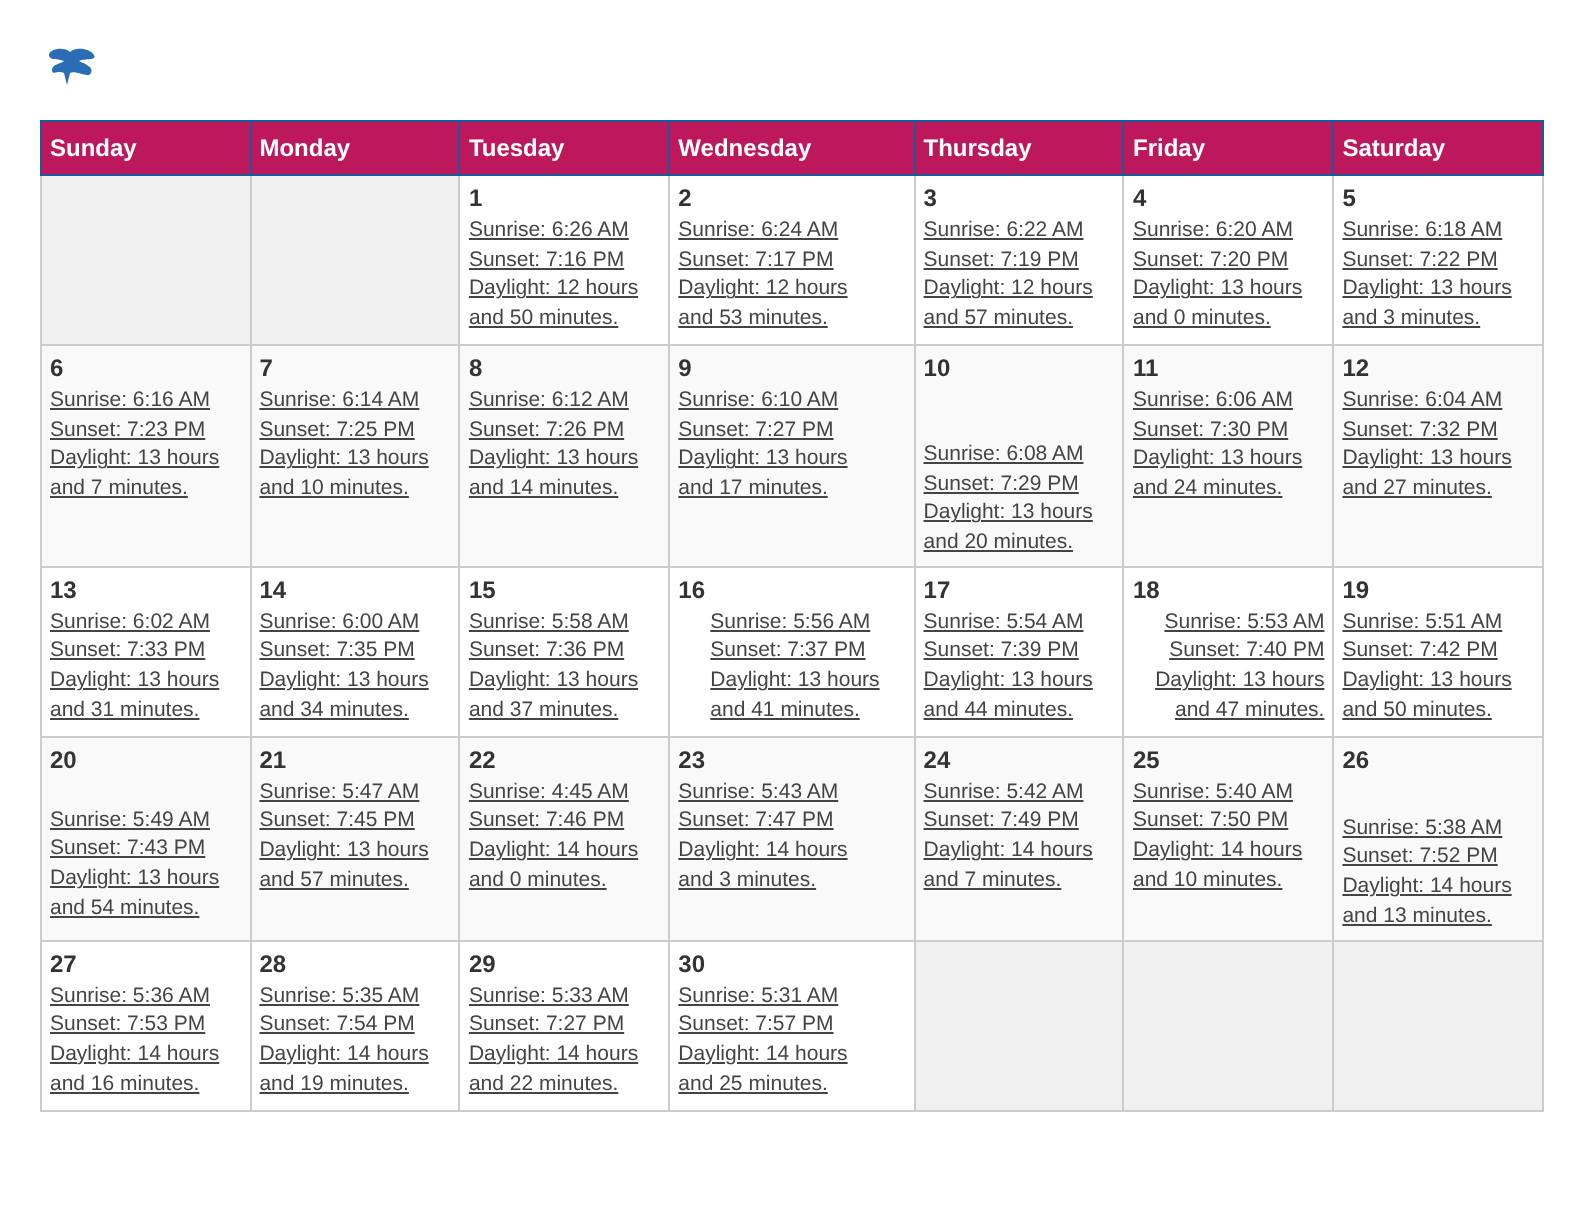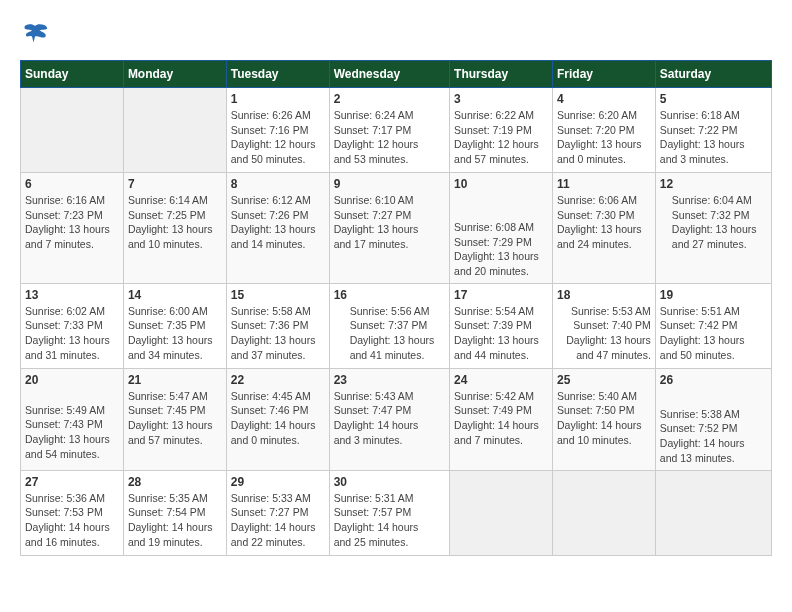--- a/index.html
+++ b/index.html
@@ -51,21 +51,21 @@
     .location {
       font-size: 15px;
       color: #555;
     }
     table {
       width: 100%;
       border-collapse: collapse;
       font-size: 11px;
     }
     thead tr th {
-      background-color: #14532d;
+      background-color: #be185d;
       color: #fff;
       padding: 6px 4px;
       text-align: left;
       font-size: 12px;
       font-weight: bold;
       border: 1px solid #1a5a9a;
     }
     tbody tr td {
       border: 1px solid #ccc;
       padding: 4px 4px;
@@ -81,20 +81,21 @@
       font-weight: bold;
       font-size: 12px;
       color: #333;
       display: block;
       margin-bottom: 2px;
     }
     .day-info {
       color: #444;
       font-size: 10.5px;
       line-height: 1.4;
+      text-decoration: underline;
     }
     .empty-cell {
       background: #f0f0f0 !important;
     }
   </style>
 </head>
 <body>
 
 <div class="header">
   <div class="logo">
@@ -202,21 +203,21 @@
         </td>
         <td>
           <span class="day-number">11</span>
           <div class="day-info" style="white-space: pre-line;">Sunrise: 6:06 AM
 Sunset: 7:30 PM
 Daylight: 13 hours
 and 24 minutes.</div>
         </td>
         <td>
           <span class="day-number">12</span>
-          <div class="day-info" style="white-space: pre-line; margin-left: 12px;">Sunrise: 6:04 AM
+          <div class="day-info" style="white-space: pre-line;">Sunrise: 6:04 AM
 Sunset: 7:32 PM
 Daylight: 13 hours
 and 27 minutes.</div>
         </td>
       </tr>
       <tr>
         <td>
           <span class="day-number">13</span>
           <div class="day-info" style="white-space: pre-line;">Sunrise: 6:02 AM
 Sunset: 7:33 PM

